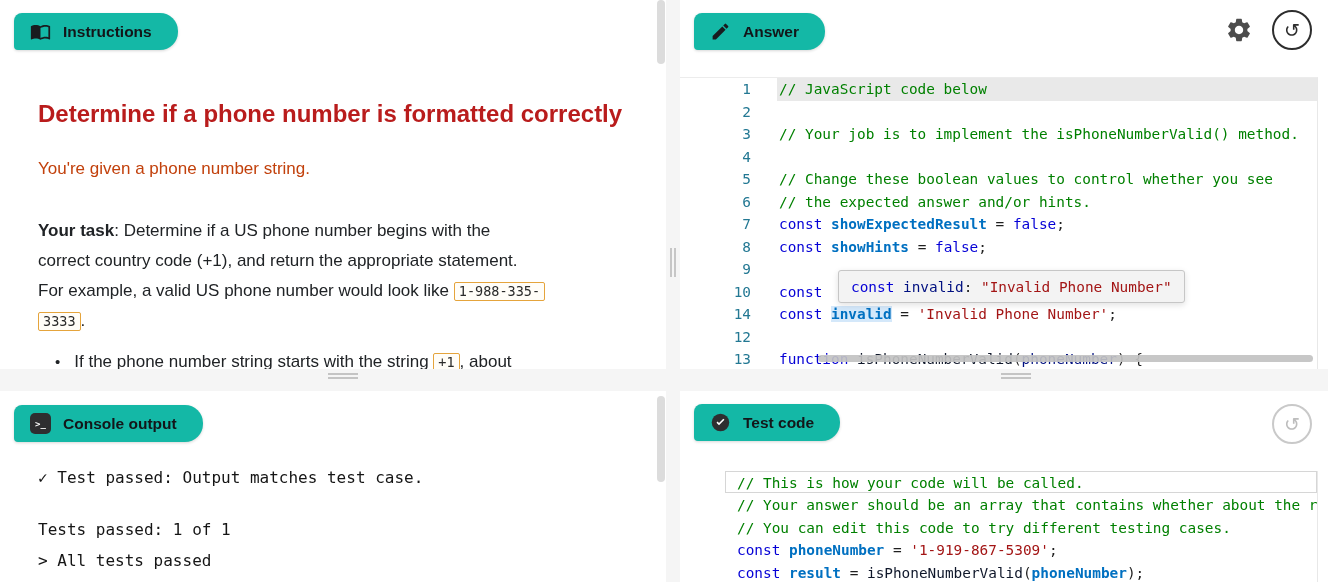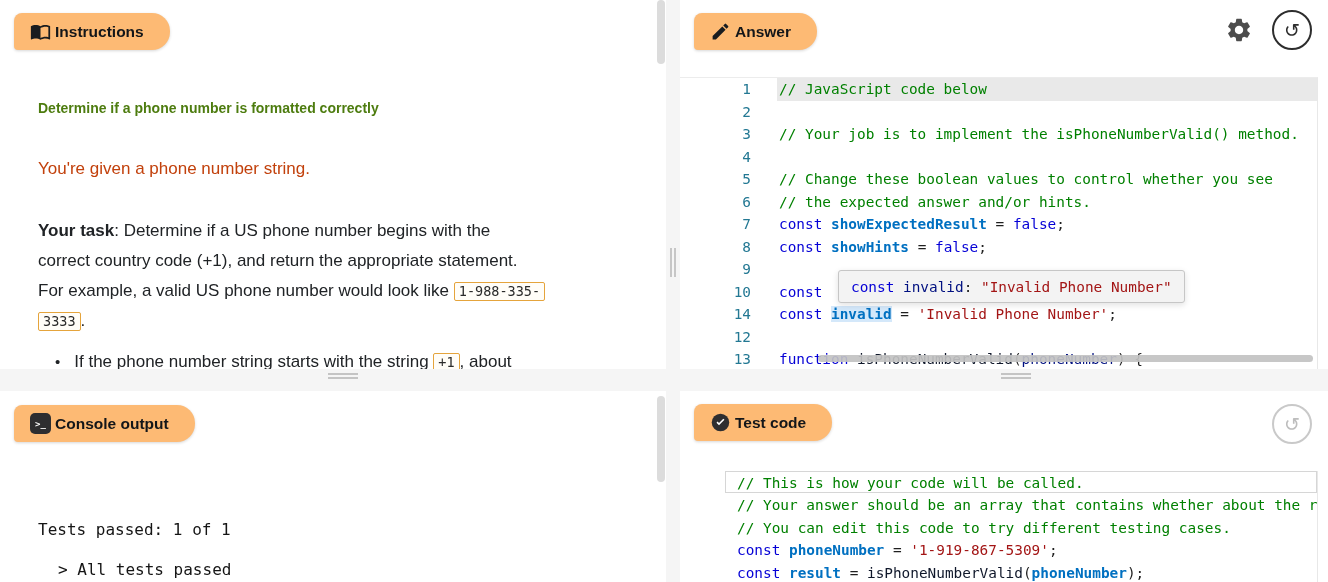--- a/index.html
+++ b/index.html
@@ -18,38 +18,38 @@
   .v-divider{position:absolute;left:666px;top:0;width:14px;height:582px;background:#f5f5f5;z-index:20;}
   .h-divider{position:absolute;left:0;top:369px;width:1328px;height:22px;background:#f5f5f5;z-index:21;}
   .v-handle{position:absolute;top:248px;left:4px;display:flex;gap:2px;}
   .v-handle span{display:block;width:2px;height:29px;background:#c6c6c6;}
   .h-handle{position:absolute;top:4px;display:flex;flex-direction:column;gap:2px;}
   .h-handle span{display:block;width:30px;height:2px;background:#c4c4c4;}
   #h-handle-left{left:328px;}
   #h-handle-right{left:1001px;}
 
   
-  .tab{position:absolute;left:14px;top:13px;height:37px;display:flex;align-items:center;gap:4px;
-       padding:0 26px 0 16px;background:#fdba74;border-radius:8px 18px 18px 4px;
+  .tab{position:absolute;left:14px;top:13px;height:37px;display:flex;align-items:center;gap:12px;
+       padding:0 26px 0 16px;background:#14b8a6;border-radius:8px 18px 18px 4px;
        box-shadow:0 1px 3px rgba(0,0,0,.16);z-index:5;}
   .tab-label{font-size:15.5px;font-weight:600;color:#131619;}
   .tab-svg{width:21px;height:21px;fill:#191c1f;}
   .term-icon{width:21px;height:21px;background:#2e2e30;border-radius:5px;color:#fff;
              display:flex;align-items:center;justify-content:center;
              font-family:"DejaVu Sans Mono",monospace;font-size:9px;font-weight:bold;}
 
   
   .scroll-thumb{position:absolute;width:8px;border-radius:4px;background:#dcdcdc;z-index:8;}
   #instr-thumb{left:657px;top:0;height:64px;}
   #console-thumb{left:657px;top:5px;height:86px;}
   .hscroll-thumb{position:absolute;left:138px;top:355px;width:495px;height:7px;background:#c2c2c2;
                  border-radius:4px;z-index:9;opacity:.92;}
 
   
-  .instr-heading{position:absolute;left:38px;top:100px;font-size:14px;font-weight:bold;color:#4d7c0f;}
+  .instr-heading{position:absolute;left:38px;top:100px;font-size:24px;font-weight:bold;color:#b91c1c;}
   .instr-para1{position:absolute;left:38px;top:159px;font-size:17px;color:#c2410c;}
   .instr-task{position:absolute;left:38px;top:216px;width:610px;font-size:17px;line-height:30px;color:#202326;}
   .icode{font-family:"DejaVu Sans Mono","Liberation Mono",monospace;font-size:13.5px;
          border:1px solid #e5a43c;background:#fffdf8;border-radius:2px;padding:0 4px 1px;color:#2b2b2b;}
   .bullet-line{position:absolute;left:55px;top:352px;font-size:17px;color:#202326;white-space:nowrap;}
   .bullet-dot{margin-right:14px;font-size:15px;}
 
   
   .console-line{position:absolute;left:38px;font-size:16px;color:#151515;white-space:pre;}
   #console-l1{top:468px;}
@@ -161,22 +161,23 @@
     </div>
 
     <div class="hscroll-thumb"></div>
   </div>
 
   <div class="panel" id="panel-console">
     <div class="tab" style="top:14px;">
       <span class="term-icon">&gt;_</span>
       <span class="tab-label">Console output</span>
     </div>
+    <div class="console-line mono" id="console-l1" style="top:77px;">✓ Test passed: Output matches test case.</div>
     <div class="console-line mono" id="console-l2" style="top:129px;">Tests passed: 1 of 1</div>
-    <div class="console-line mono" id="console-l3" style="top:169px;margin-left:20px;">&gt; All tests passed</div>
+    <div class="console-line mono" id="console-l3" style="top:160px;">&gt; All tests passed</div>
     <div class="scroll-thumb" id="console-thumb"></div>
   </div>
 
   <div class="panel" id="panel-test">
     <div class="tab" style="top:13px;">
       <svg class="tab-svg" viewBox="0 0 24 24">
           <circle cx="12" cy="12" r="10" fill="#2e2e30"></circle>
           <path d="M10.3 15.1l-2.9-2.9 1.3-1.3 1.6 1.6 4.9-4.9 1.3 1.3z" fill="#fff"></path>
         </svg>
       <span class="tab-label">Test code</span>

